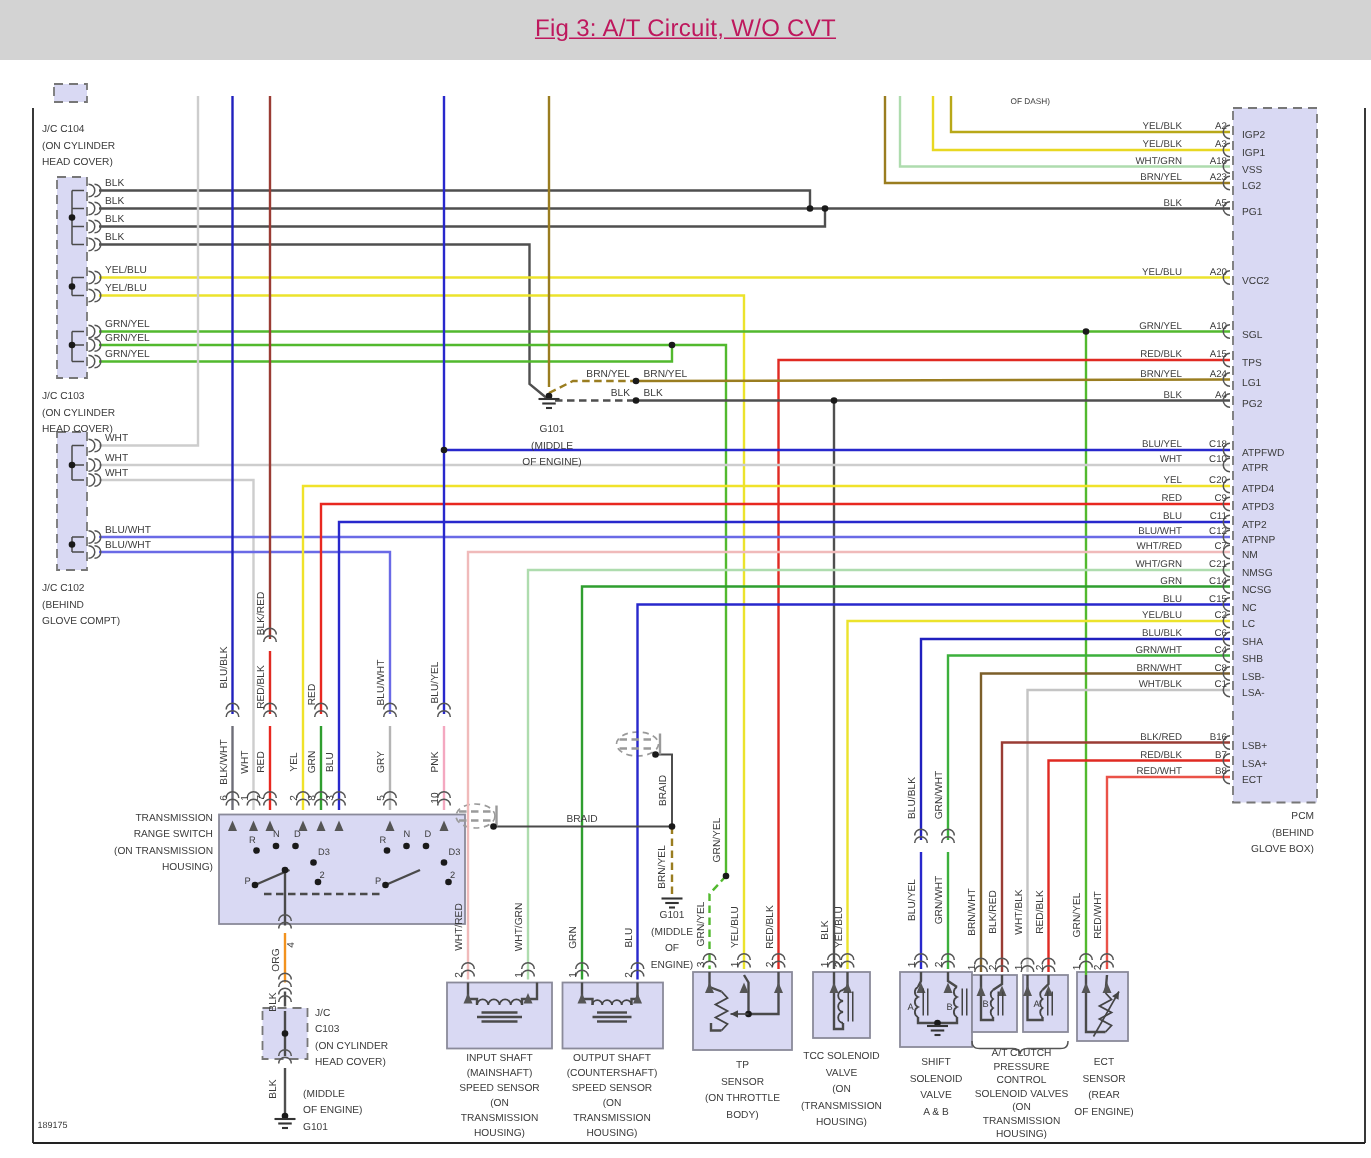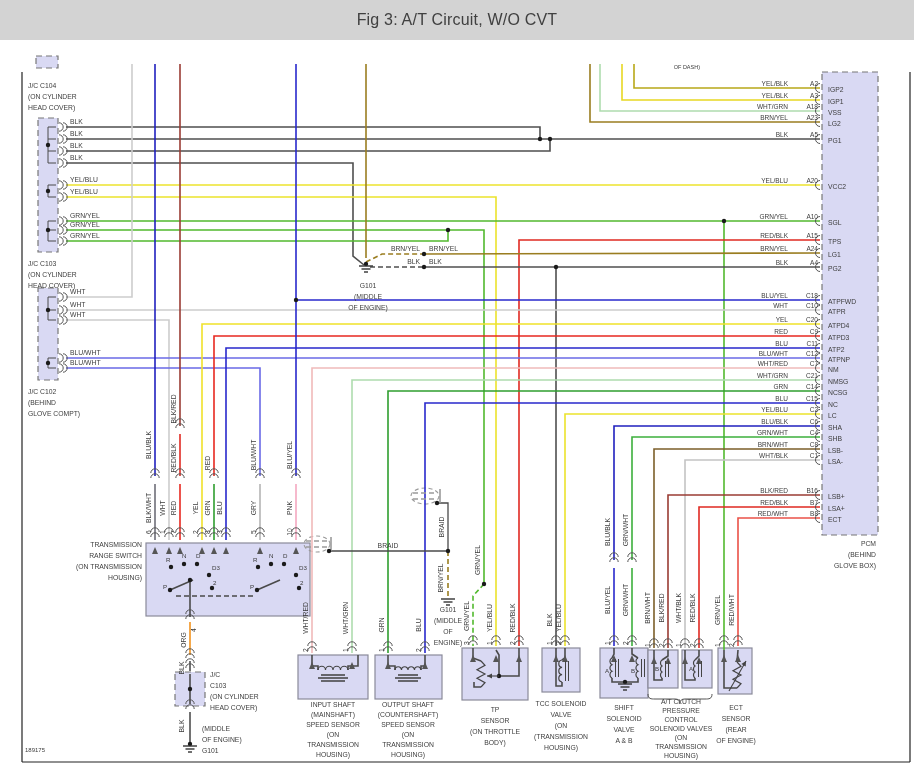--- a/index.html
+++ b/index.html
@@ -1,20 +1,20 @@
 <!DOCTYPE html>
 <html><head>
 <meta charset="utf-8">
 <style>
   html,body{margin:0;padding:0;background:#fff;}
   #stage{position:relative;width:914px;height:772px;background:#fff;overflow:hidden;
          font-family:"Liberation Sans",sans-serif;}
   .titlebar{position:absolute;left:0;top:0;width:914px;height:40px;background:#d3d3d3;
             display:flex;align-items:center;justify-content:center;}
-  .titlebar span{font-size:16px;color:#404040;letter-spacing:.2px;}
+  .titlebar span{font-size:16px;color:#be185d;letter-spacing:.2px;text-decoration:underline;}
   #diagram{position:absolute;left:0;top:0;}
   #diagram text{font-family:"Liberation Sans","DejaVu Sans",sans-serif;fill:#3c3c3c;}
 </style>
 </head>
 <body>
 <div id="stage">
 
 <div class="titlebar">
   <span>Fig 3: A/T Circuit, W/O CVT</span>
 </div>

